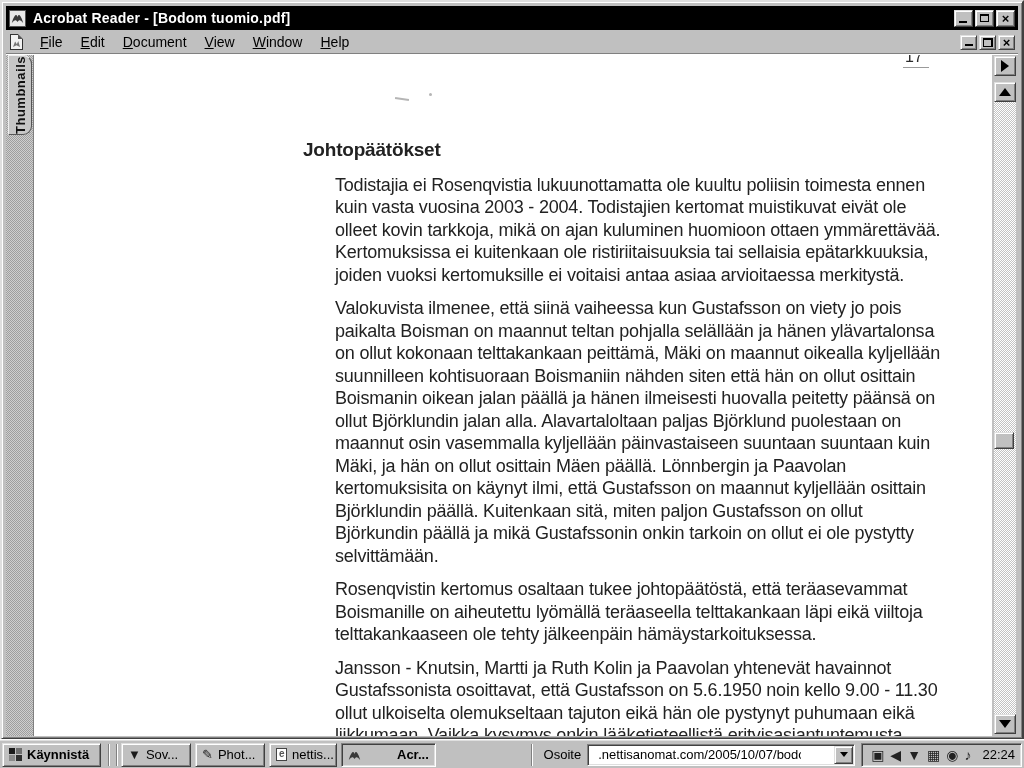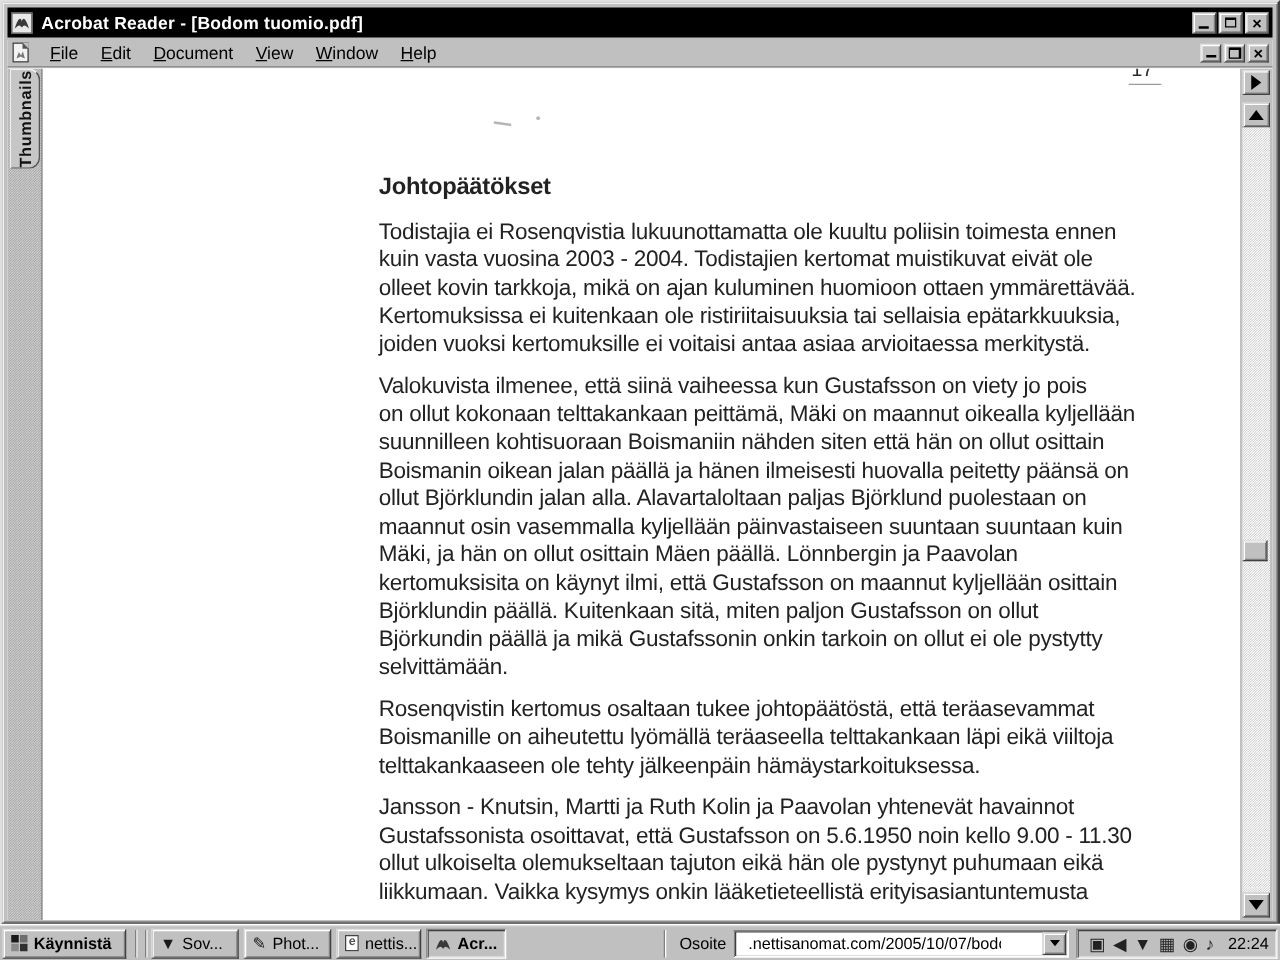--- a/index.html
+++ b/index.html
@@ -13,21 +13,21 @@
   .sunken  { border:1px solid; border-color:#808080 #ffffff #ffffff #808080;
              box-shadow: inset 1px 1px 0 #404040, inset -1px -1px 0 #dfdfdf; }
 
   .dither-dark  { background-image:
       linear-gradient(45deg,#9e9e9e 25%,transparent 25%,transparent 75%,#9e9e9e 75%),
       linear-gradient(45deg,#9e9e9e 25%,transparent 25%,transparent 75%,#9e9e9e 75%);
       background-color:#cfcfcf; background-size:2px 2px; background-position:0 0,1px 1px; }
   .dither-light { background-image:
       linear-gradient(45deg,#c3c3c3 25%,transparent 25%,transparent 75%,#c3c3c3 75%),
       linear-gradient(45deg,#c3c3c3 25%,transparent 25%,transparent 75%,#c3c3c3 75%);
-      background-color:#ffffff; background-size:2px 2px; background-position:0 0,1px 1px; }
+      background-color:#ffffff; background-size:2px 2px; background-position:0 0,1px 1px;gap:31px; }
 
   
   .app-window { position:absolute; left:0; top:0; width:1024px; height:740px;
                 background:#c0c0c0; border:2px solid; 
                 border-color:#dfdfdf #404040 #404040 #dfdfdf;
                 box-shadow: inset 1px 1px 0 #fff, inset -1px -1px 0 #808080; }
 
   .title-bar { position:absolute; left:4px; top:4px; right:4px; height:24px;
                background:#000000; display:flex; align-items:center; padding:0 3px; }
   .app-icon16 { width:17px; height:17px; background:#e8e8e8; border:1px solid #555;
@@ -74,21 +74,21 @@
   .nav-tab.active span { font-weight:bold; }
 
   
   .doc-area { position:absolute; left:29px; top:0; right:26px; bottom:0;
               background:#ffffff; overflow:hidden; }
   .page-number { position:absolute; left:868px; top:-7px; font-size:16px; color:#2b2b2b;
                  border-bottom:1px solid #9a9a9a; padding:0 6px 1px 2px; }
   .doc-text { position:absolute; left:268px; top:84px; width:662px; color:#222;
               font-size:18px; line-height:22.5px; letter-spacing:-0.2px; }
   .doc-heading { font-weight:bold; font-size:19px; margin-bottom:12px; }
-  .para { margin-bottom:11px; }
+  .para { margin-bottom:11px;margin-left:32px; }
   .line { white-space:nowrap; }
   .scan-mark { position:absolute; background:#b5b5b5; }
   .m1 { left:360px; top:43px; width:14px; height:2px; transform:rotate(8deg); }
   .m2 { left:394px; top:38px; width:3px; height:3px; border-radius:50%; }
 
   
   .scroll-col { position:absolute; right:0; top:0; width:26px; height:100%; background:#c0c0c0; }
   .sb-btn { position:absolute; left:2px; width:22px; height:20px; background:#c0c0c0;
             display:flex; align-items:center; justify-content:center; padding:0; }
   .btn-pageright { top:1px; }
@@ -207,20 +207,21 @@
           <div class="doc-heading">Johtopäätökset</div>
           <div class="para">
               <div class="line">Todistajia ei Rosenqvistia lukuunottamatta ole kuultu poliisin toimesta ennen</div>
               <div class="line">kuin vasta vuosina 2003 - 2004. Todistajien kertomat muistikuvat eivät ole</div>
               <div class="line">olleet kovin tarkkoja, mikä on ajan kuluminen huomioon ottaen ymmärettävää.</div>
               <div class="line">Kertomuksissa ei kuitenkaan ole ristiriitaisuuksia tai sellaisia epätarkkuuksia,</div>
               <div class="line">joiden vuoksi kertomuksille ei voitaisi antaa asiaa arvioitaessa merkitystä.</div>
             </div>
           <div class="para">
               <div class="line">Valokuvista ilmenee, että siinä vaiheessa kun Gustafsson on viety jo pois</div>
+              <div class="line">paikalta  Boisman on maannut teltan pohjalla selällään ja hänen ylävartalonsa</div>
               <div class="line">on ollut kokonaan telttakankaan peittämä, Mäki on maannut oikealla kyljellään</div>
               <div class="line">suunnilleen kohtisuoraan  Boismaniin nähden siten että hän on ollut osittain</div>
               <div class="line">Boismanin oikean jalan päällä ja hänen ilmeisesti huovalla peitetty päänsä on</div>
               <div class="line">ollut Björklundin jalan alla. Alavartaloltaan paljas  Björklund puolestaan on</div>
               <div class="line">maannut osin vasemmalla kyljellään päinvastaiseen suuntaan suuntaan kuin</div>
               <div class="line">Mäki, ja hän on ollut osittain Mäen päällä.  Lönnbergin ja Paavolan</div>
               <div class="line">kertomuksisita on käynyt ilmi, että Gustafsson on maannut kyljellään osittain</div>
               <div class="line">Björklundin päällä. Kuitenkaan sitä, miten paljon Gustafsson on ollut</div>
               <div class="line">Björkundin päällä ja mikä Gustafssonin onkin tarkoin on ollut ei ole pystytty</div>
               <div class="line">selvittämään.</div>

